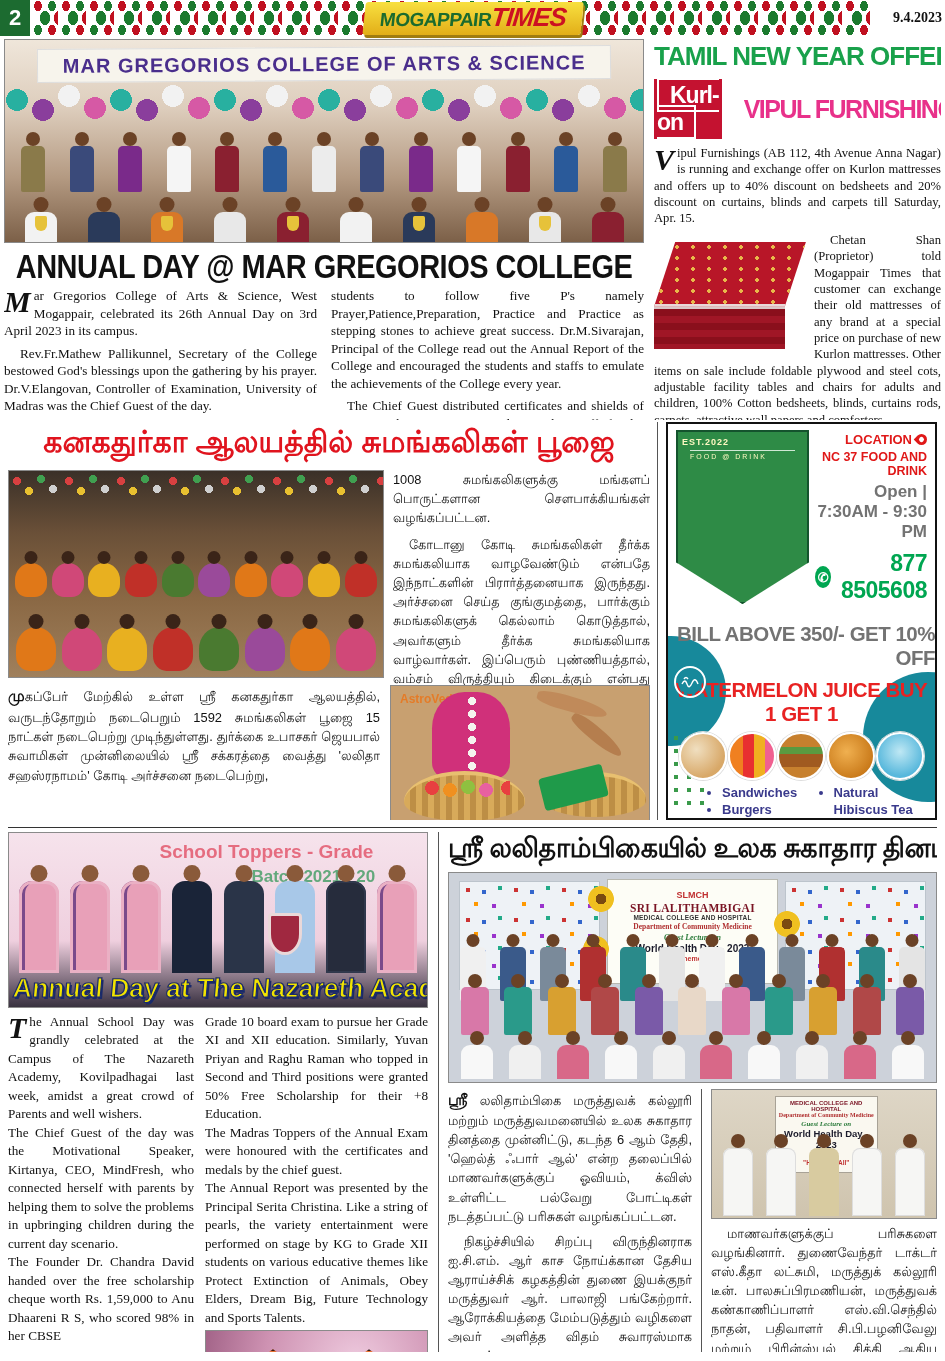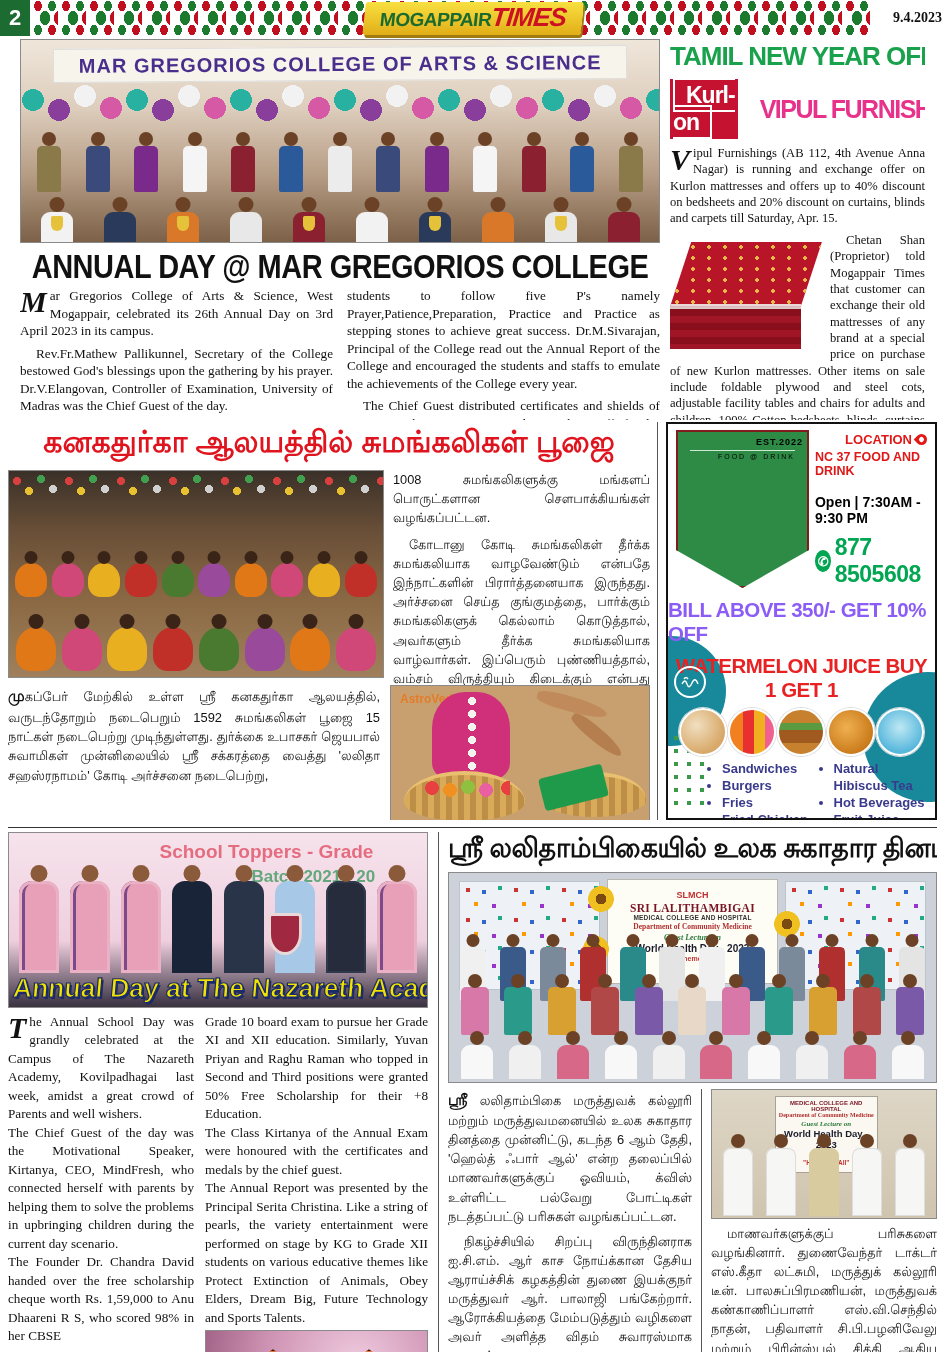--- a/index.html
+++ b/index.html
@@ -32,21 +32,21 @@
   .col{flex:1;font-size:13.2px;line-height:1.33;text-align:justify}
   .col p,.jp p{margin:0 0 5px;text-indent:16px}
   .col p.first,.jp p.first{text-indent:0}
   .dropcap{float:left;font:bold italic 30px/25px var(--serif);padding:2px 3px 0 0}
   .tdrop{font-weight:bold;font-size:15px}
   .crowd{position:absolute;display:flex;justify-content:space-around;align-items:flex-end;left:4px;right:4px}
   .crowd i{position:relative;border-radius:5px 5px 2px 2px;display:block}
   .crowd i::before{content:"";position:absolute;left:50%;transform:translateX(-50%);border-radius:50%;background:#6b4226}
 
   
-  .top-row{margin:3px 20px 0;display:flex;gap:10px;height:381px}
+  .top-row{margin:3px 4px 0;display:flex;gap:10px;height:381px}
   .gregorios{width:640px;overflow:hidden}
   .photo-mgc{height:204px;background:linear-gradient(180deg,#efe6da 0%,#ddcdbc 34%,#b49a82 68%,#7c6048 100%)}
   .mgc-banner{position:absolute;top:7px;left:5%;right:5%;height:34px;background:#f7f4ec;border:1px solid #ddd;display:flex;align-items:center;justify-content:center;color:#4a2e8c;font:bold 20px var(--sans);letter-spacing:1px;transform:rotate(-.4deg);white-space:nowrap}
   .mgc-balloons{position:absolute;top:44px;left:0;right:0;height:46px;background-image:
     radial-gradient(circle 11px at 12px 16px,#28b0a0 98%,transparent),
     radial-gradient(circle 11px at 38px 26px,#8a3e9c 98%,transparent),
     radial-gradient(circle 11px at 64px 12px,#f2f2f2 98%,transparent),
     radial-gradient(circle 11px at 90px 24px,#d659a5 98%,transparent);
     background-size:104px 46px;background-repeat:repeat-x}
   .mgc-r1{top:92px;height:60px}
@@ -125,33 +125,33 @@
     radial-gradient(circle 7px at 28px 12px,#f09020 96%,transparent),
     radial-gradient(circle 7px at 46px 9px,#8fc040 96%,transparent),
     radial-gradient(circle 7px at 64px 12px,#e860a0 96%,transparent);background-size:76px 100%}
   .hp-mark{position:absolute;top:6px;left:9px;color:#e87820;font:bold 12px var(--sans);opacity:.9}
 
   .nc37{flex:1;border:2px solid #111;background:#fff;position:relative;overflow:hidden;font-family:var(--sans)}
   .nc37::before{content:"";position:absolute;left:-52px;top:212px;width:110px;height:110px;border-radius:50%;background:#17899b}
   .nc37::after{content:"";position:absolute;right:-58px;top:248px;width:130px;height:130px;border-radius:50%;background:#17899b}
   .nc-dots{position:absolute;left:2px;bottom:8px;width:40px;height:78px;background-image:radial-gradient(circle 2.5px at 6px 6px,#3a9a4a 96%,transparent);background-size:13px 13px}
   .nc-top{display:flex;gap:6px;padding:6px 8px 0;position:relative;z-index:1}
-  .nc-badge{width:142px;min-height:108px;background:#2e8b46;border:2px solid #7f1d1d;clip-path:polygon(0 0,100% 0,100% 76%,50% 100%,0 76%);color:#000000;text-align:right;padding:5px 4px 18px}
+  .nc-badge{width:142px;min-height:108px;background:#2e8b46;border:2px solid #14532d;clip-path:polygon(0 0,100% 0,100% 76%,50% 100%,0 76%);color:#fef9c3;text-align:left;padding:5px 4px 18px}
   .nc-est{font-size:9px;letter-spacing:1px;font-weight:bold}
   .nc-name{font:bold 37px var(--serif);letter-spacing:2px;text-shadow:1px 1px 0 #0e4a1e}
   .nc-sub{font-size:7px;letter-spacing:2px;border-top:1px solid #cfe8d4;margin:3px 8px 0;padding-top:2px}
-  .nc-info{flex:1;text-align:left;padding-top:2px}
+  .nc-info{flex:1;text-align:right;padding-top:2px}
   .nc-loc{color:#e01818;font:bold 13px var(--sans);display:flex;align-items:center;justify-content:flex-end;gap:4px}
   .pin{width:11px;height:11px;background:#e01818;border-radius:50% 50% 50% 0;transform:rotate(45deg);position:relative;display:inline-block}
   .pin::after{content:"";position:absolute;left:3px;top:3px;width:5px;height:5px;border-radius:50%;background:#fff}
   .nc-locname{color:#e01818;font-weight:bold;font-size:12.5px;margin-top:3px}
-  .nc-hours{color:#000000;font-weight:bold;font-size:14px;margin-top:16px}
+  .nc-hours{color:#737373;font-weight:bold;font-size:17px;margin-top:4px}
   .nc-phone{display:flex;align-items:center;justify-content:flex-end;gap:4px;margin-top:8px;color:#00a651;font:bold 23px var(--sans);letter-spacing:-0.5px}
   .wa{width:22px;height:22px;border-radius:50%;background:#00a651;color:#fff;font-size:13px;display:inline-flex;align-items:center;justify-content:center}
-  .nc-offer1{color:#8b5cf6;font:800 20.5px var(--sans);text-align:left;margin-top:10px;position:relative;z-index:1;letter-spacing:-0.5px}
+  .nc-offer1{color:#737373;font:800 20.5px var(--sans);text-align:right;margin-top:18px;position:relative;z-index:1;letter-spacing:-0.5px}
   .nc-offer2{color:#e82222;font:800 20.5px var(--sans);text-align:center;margin-top:8px;position:relative;z-index:1;letter-spacing:-0.5px}
   .nc-food{display:flex;justify-content:space-around;padding:6px 10px 2px;position:relative;z-index:1}
   .fc{width:48px;height:48px;border-radius:50%;border:2px solid #fff;box-shadow:0 0 0 1px #ddd}
   .fc1{background:radial-gradient(circle at 35% 35%,#f0dfc0,#d8a868 70%)}
   .fc2{background:linear-gradient(90deg,#f08020 0 30%,#e83030 30% 55%,#f0b020 55% 80%,#f06090 80%)}
   .fc3{background:linear-gradient(180deg,#c7802e 0 30%,#5a9a40 30% 45%,#a05a20 45% 75%,#c7802e 75%)}
   .fc4{background:radial-gradient(circle at 40% 40%,#f0b050,#c87818 75%)}
   .fc5{background:radial-gradient(circle at 50% 40%,#bfe8f4,#58b8dc 70%)}
   .nc-menu{display:flex;gap:2px;padding:2px 6px 0 40px;position:relative;z-index:1}
   .nc-menu ul{flex:1;list-style:disc;padding-left:14px;color:#3a3a8c;font:bold 13px/1.32 var(--sans)}
@@ -449,21 +449,21 @@
         <div class="naz-banner">Annual Day at The Nazareth  Academy</div>
       </div>
       <div class="naz-cols">
         <div class="naz-c1">
           <p class="first"><span class="dropcap">T</span><span>he Annual School Day was grandly celebrated at the Campus of The Nazareth Academy, Kovilpadhagai last week, amidst a great crowd of Parents and well wishers.</span></p>
           <p>The Chief Guest of the day was the Motivational Speaker, Kirtanya, CEO, MindFresh, who connected herself with parents by helping them to solve the problems in upbringing children during the current day scenario.</p>
           <p>The Founder Dr. Chandra David handed over the free scholarship cheque worth Rs. 1,59,000 to Anu Dhaareni R S, who scored 98% in her CBSE</p>
         </div>
         <div class="naz-c2">
           <p class="first">Grade 10 board exam to pursue her Grade XI and XII education. Similarly, Yuvan Priyan and Raghu Raman who topped in Second and Third positions were granted 50% Free Scholarship for their +8 Education.</p>
-          <p>The Class Kirtanya of the Annual Exam were honoured with the certificates and medals by the chief guest.</p>
+          <p>The Madras Toppers of the Annual Exam were honoured with the certificates and medals by the chief guest.</p>
           <p>The Annual Report was presented by the Principal Serita Christina. Like a string of pearls, the variety entertainment were performed on stage by KG to Grade XII students on various educative themes like Protect Extinction of Animals, Obey Elders, Dream Big, Future Technology and Sports Talents.</p>
           <div class="photo photo-dance">
 
             <div class="dancer d1"></div>
             <div class="dancer d2"></div>
           </div>
         </div>
       </div>
     </section>
 

